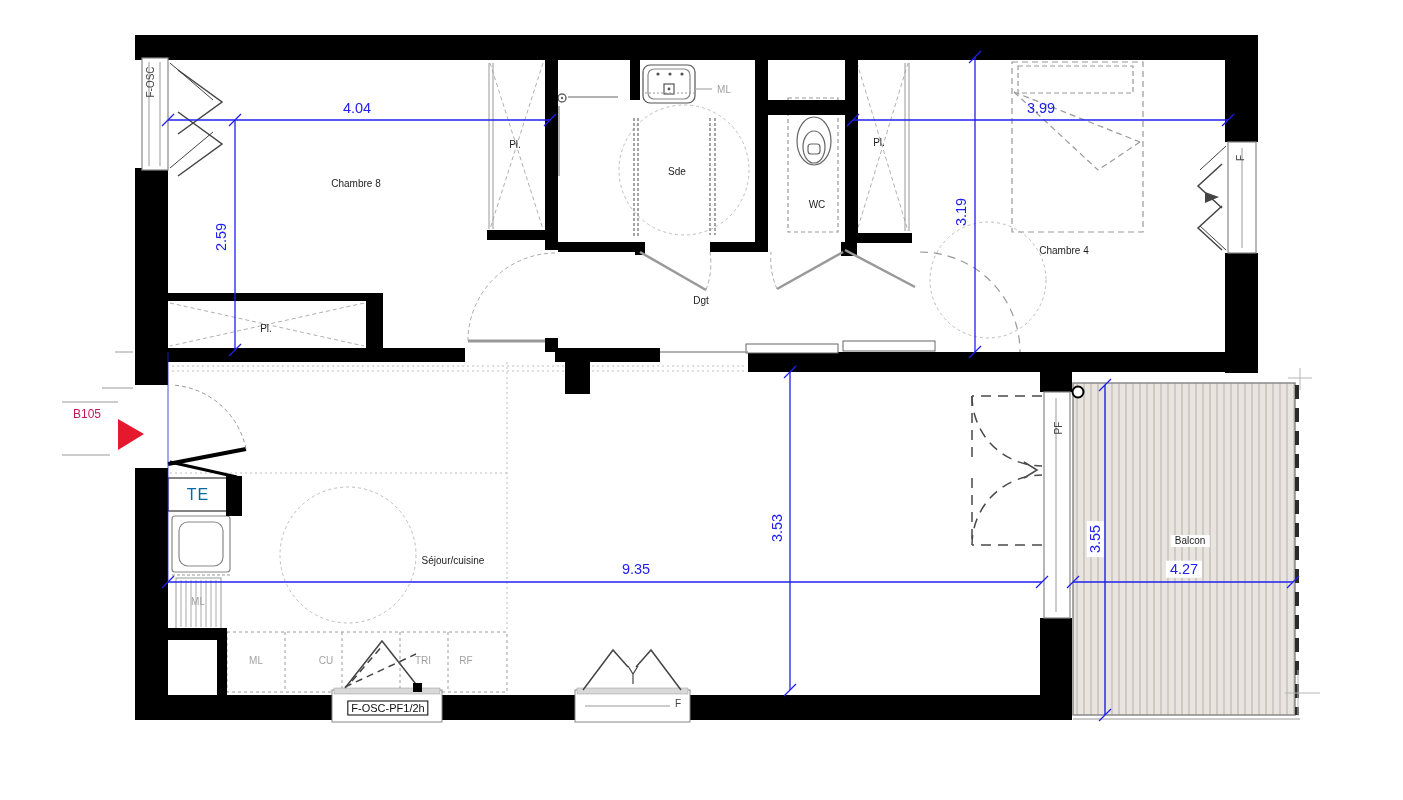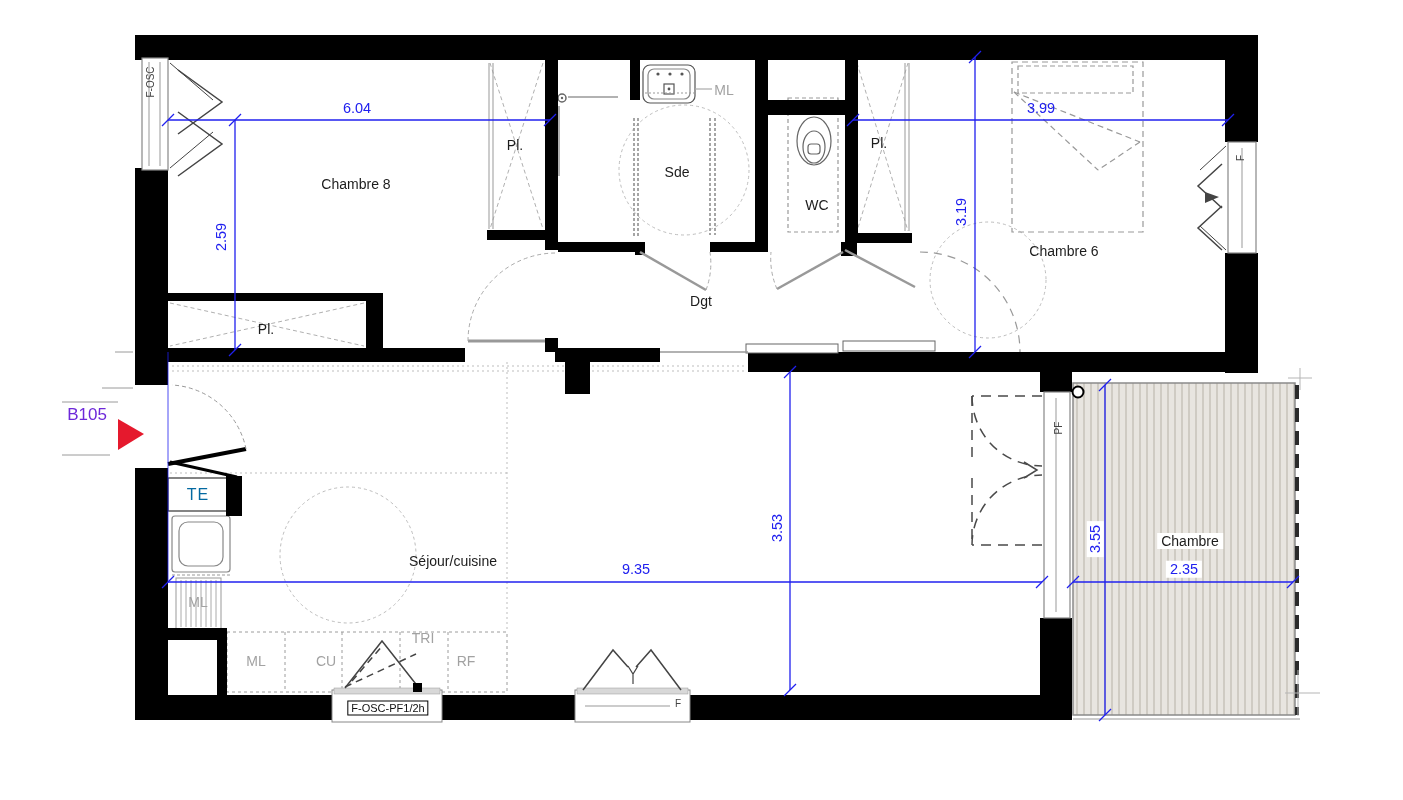--- a/index.html
+++ b/index.html
@@ -1,26 +1,26 @@
 <!DOCTYPE html>
 <html><head>
 <meta charset="utf-8">
 <style>
   html,body{margin:0;padding:0;background:#fff}
   .plan{position:relative;width:1403px;height:800px;background:#fff;
         font-family:"Liberation Sans",sans-serif;overflow:hidden}
   .plan svg{position:absolute;left:0;top:0}
-  .lbl{position:absolute;transform:translate(-50%,-50%);font-size:14px;color:#1c1c1c;
+  .lbl{position:absolute;transform:translate(-50%,-50%);font-size:10px;color:#1c1c1c;
        white-space:nowrap;line-height:1}
   .rot{transform:translate(-50%,-50%) rotate(-90deg)}
   .gray{color:#a2a2a2}
   .dim{color:#2020ef;font-size:14.5px}
   .chip{background:#fff;padding:1px 4px}
   .small{font-size:10px;color:#444}
-  .red{color:#6d28d9;font-size:17px}
+  .red{color:#be185d;font-size:12px}
   .winlabel{background:#fff;border:1px solid #000;padding:1px 3px;font-size:11px;color:#111}
   .te{font-size:16px;color:#0369a1;letter-spacing:1px}
 </style>
 </head>
 <body>
 
 <div class="plan">
 
 <svg width="1403" height="800" viewBox="0 0 1403 800">
   <defs>
@@ -312,41 +312,41 @@
 
   <span class="lbl red" style="left:87px;top:414px">B105</span>
   <span class="lbl small rot" style="left:151px;top:82px">F-OSC</span>
 
   <span class="lbl" style="left:356px;top:184px">Chambre 8</span>
   <span class="lbl" style="left:515px;top:145px">Pl.</span>
   <span class="lbl gray" style="left:724px;top:90px">ML</span>
   <span class="lbl" style="left:677px;top:172px">Sde</span>
   <span class="lbl" style="left:817px;top:205px">WC</span>
   <span class="lbl" style="left:879px;top:143px">Pl.</span>
-  <span class="lbl" style="left:1064px;top:251px">Chambre 6</span>
+  <span class="lbl" style="left:1064px;top:251px">Chambre 4</span>
   <span class="lbl" style="left:701px;top:301px">Dgt</span>
   <span class="lbl" style="left:266px;top:329px">Pl.</span>
 
   <span class="lbl te" style="left:198px;top:495px">TE</span>
   <span class="lbl gray" style="left:198px;top:602px">ML</span>
   <span class="lbl" style="left:453px;top:561px">Séjour/cuisine</span>
 
   <span class="lbl gray" style="left:256px;top:661px">ML</span>
   <span class="lbl gray" style="left:326px;top:661px">CU</span>
-  <span class="lbl gray" style="left:423px;top:638px">TRI</span>
+  <span class="lbl gray" style="left:423px;top:661px">TRI</span>
   <span class="lbl gray" style="left:466px;top:661px">RF</span>
 
   <span class="lbl winlabel" style="left:388px;top:708px">F-OSC-PF1/2h</span>
   <span class="lbl small" style="left:678px;top:704px">F</span>
   <span class="lbl small rot" style="left:1241px;top:158px">F</span>
   <span class="lbl small rot" style="left:1059px;top:428px">PF</span>
-  <span class="lbl chip" style="left:1190px;top:541px">Chambre</span>
-
-  <span class="lbl dim" style="left:357px;top:108px">6.04</span>
+  <span class="lbl chip" style="left:1190px;top:541px">Balcon</span>
+
+  <span class="lbl dim" style="left:357px;top:108px">4.04</span>
   <span class="lbl dim rot" style="left:221px;top:237px">2.59</span>
   <span class="lbl dim" style="left:1041px;top:108px">3.99</span>
   <span class="lbl dim rot" style="left:961px;top:212px">3.19</span>
   <span class="lbl dim" style="left:636px;top:569px">9.35</span>
   <span class="lbl dim rot" style="left:777px;top:528px">3.53</span>
   <span class="lbl dim rot chip" style="left:1095px;top:539px">3.55</span>
-  <span class="lbl dim chip" style="left:1184px;top:569px">2.35</span>
+  <span class="lbl dim chip" style="left:1184px;top:569px">4.27</span>
 
 </div>
 
 </body></html>

